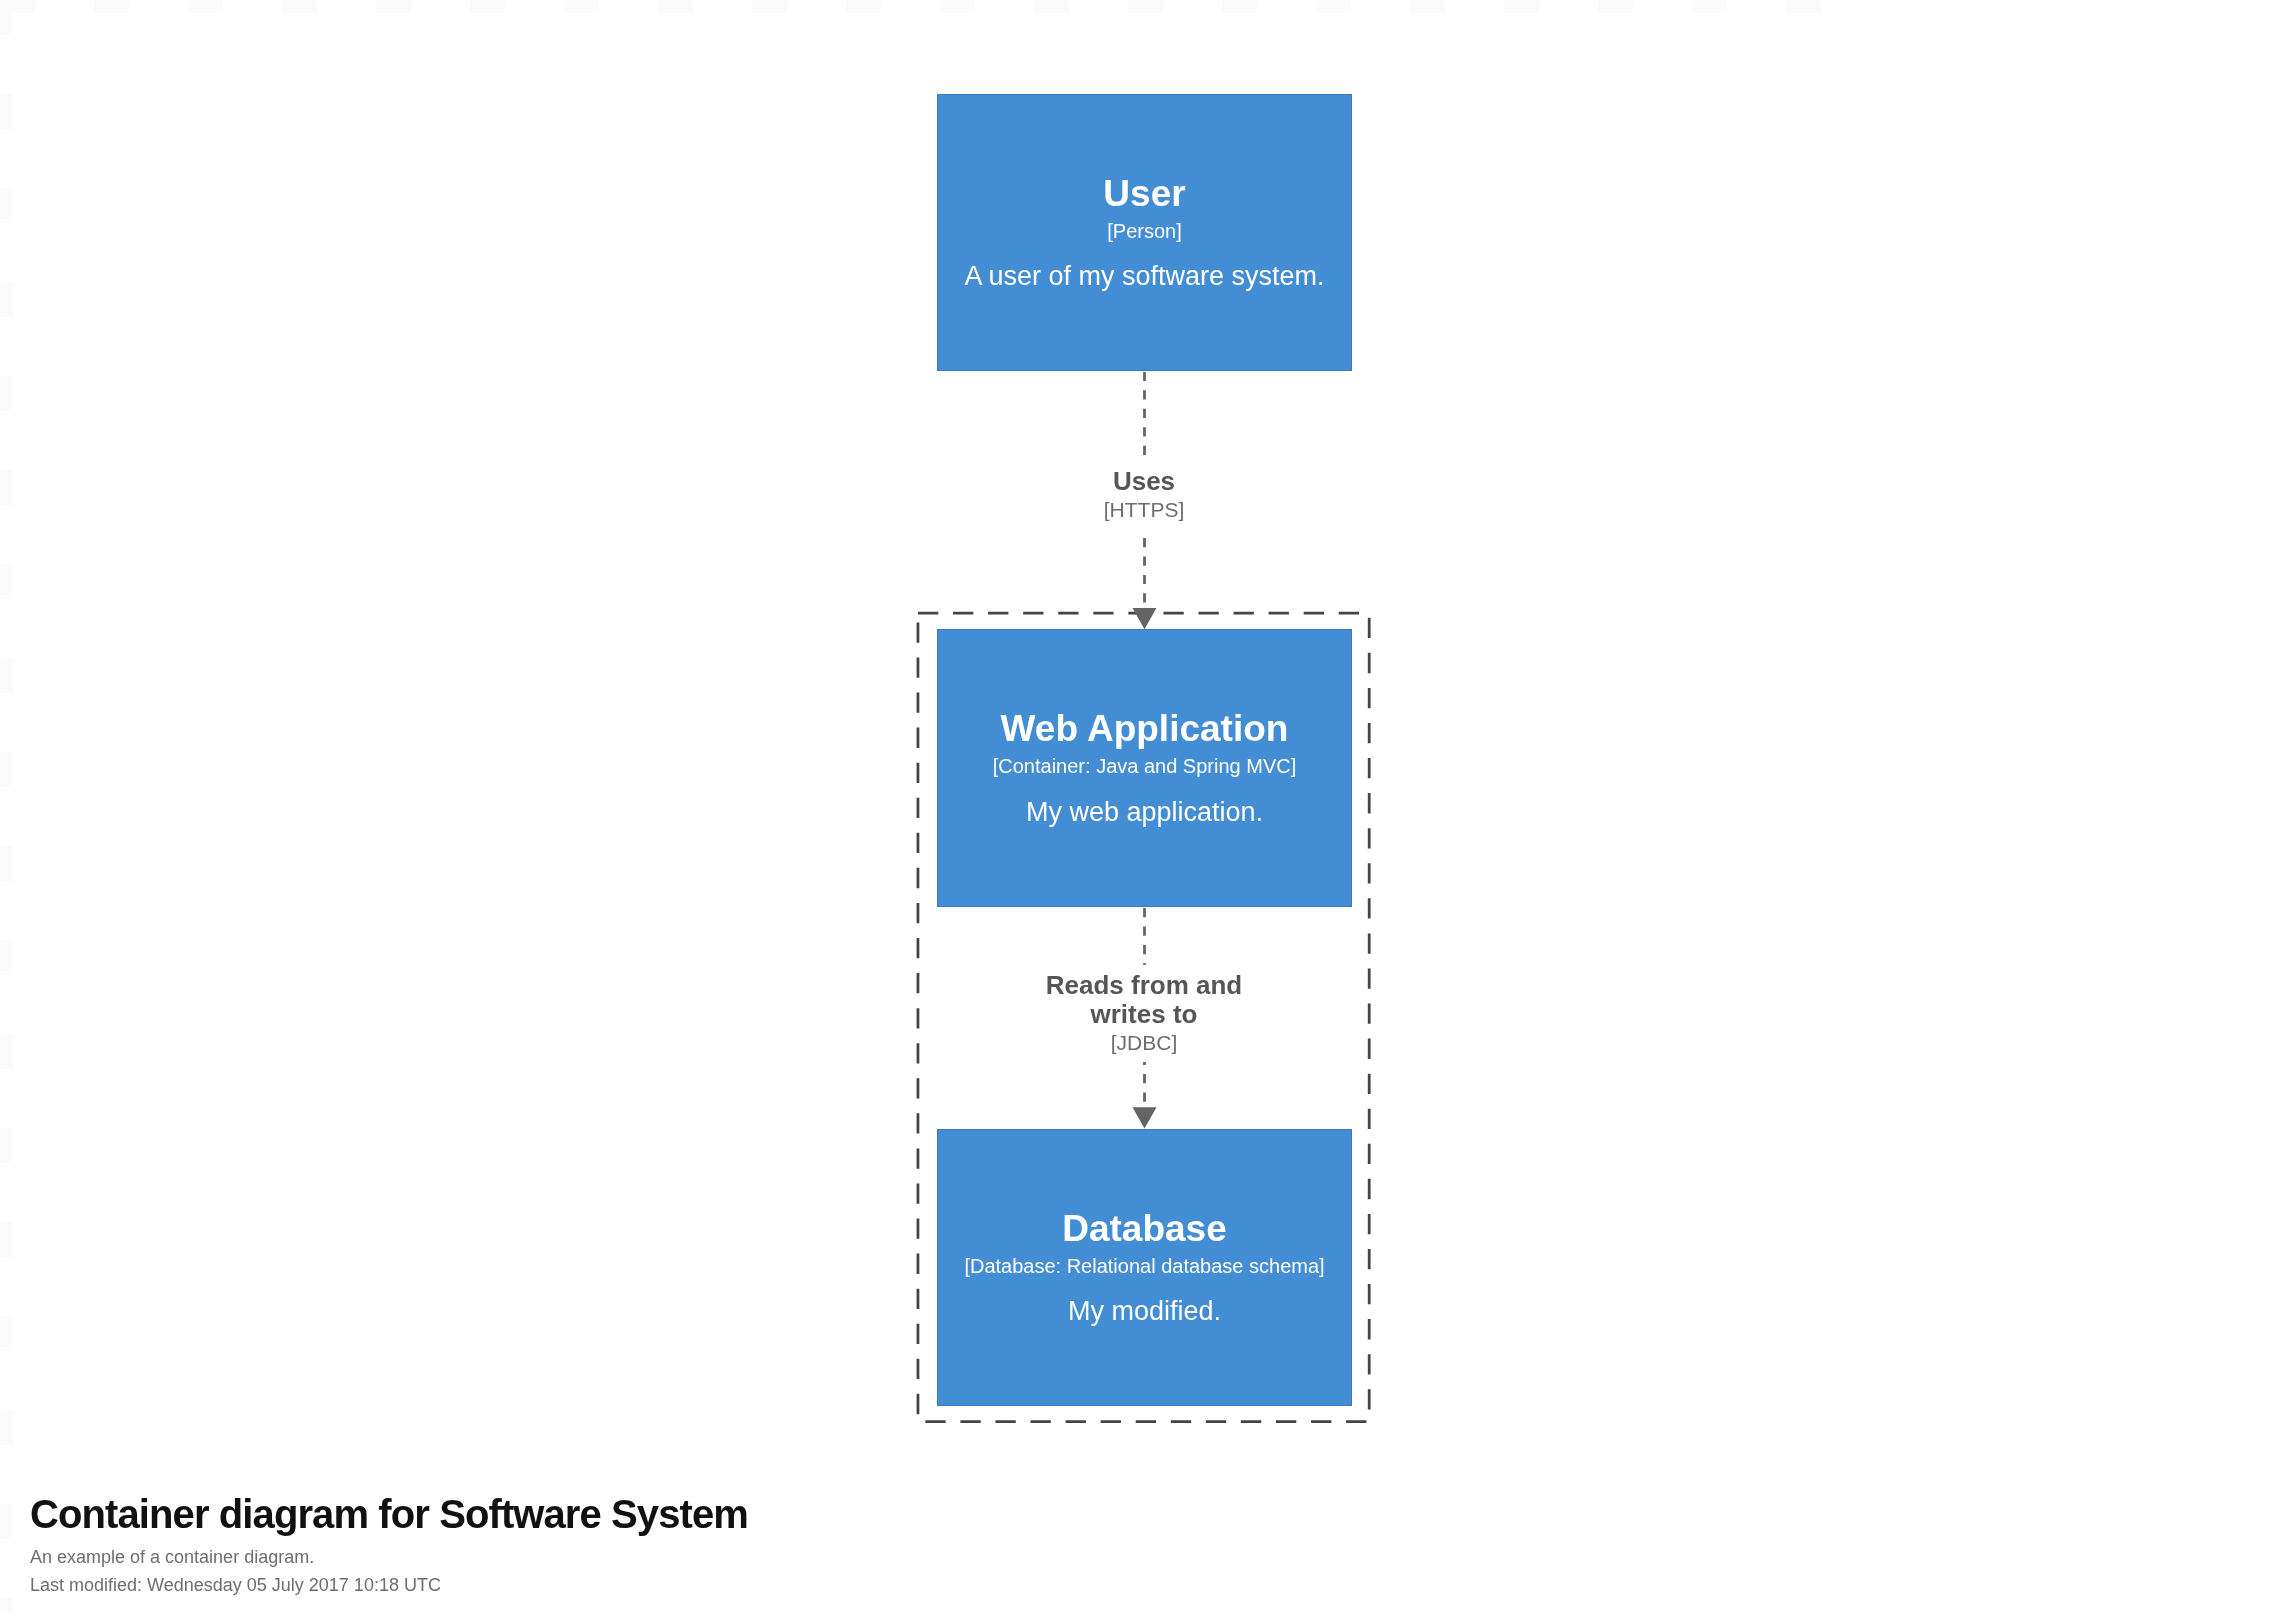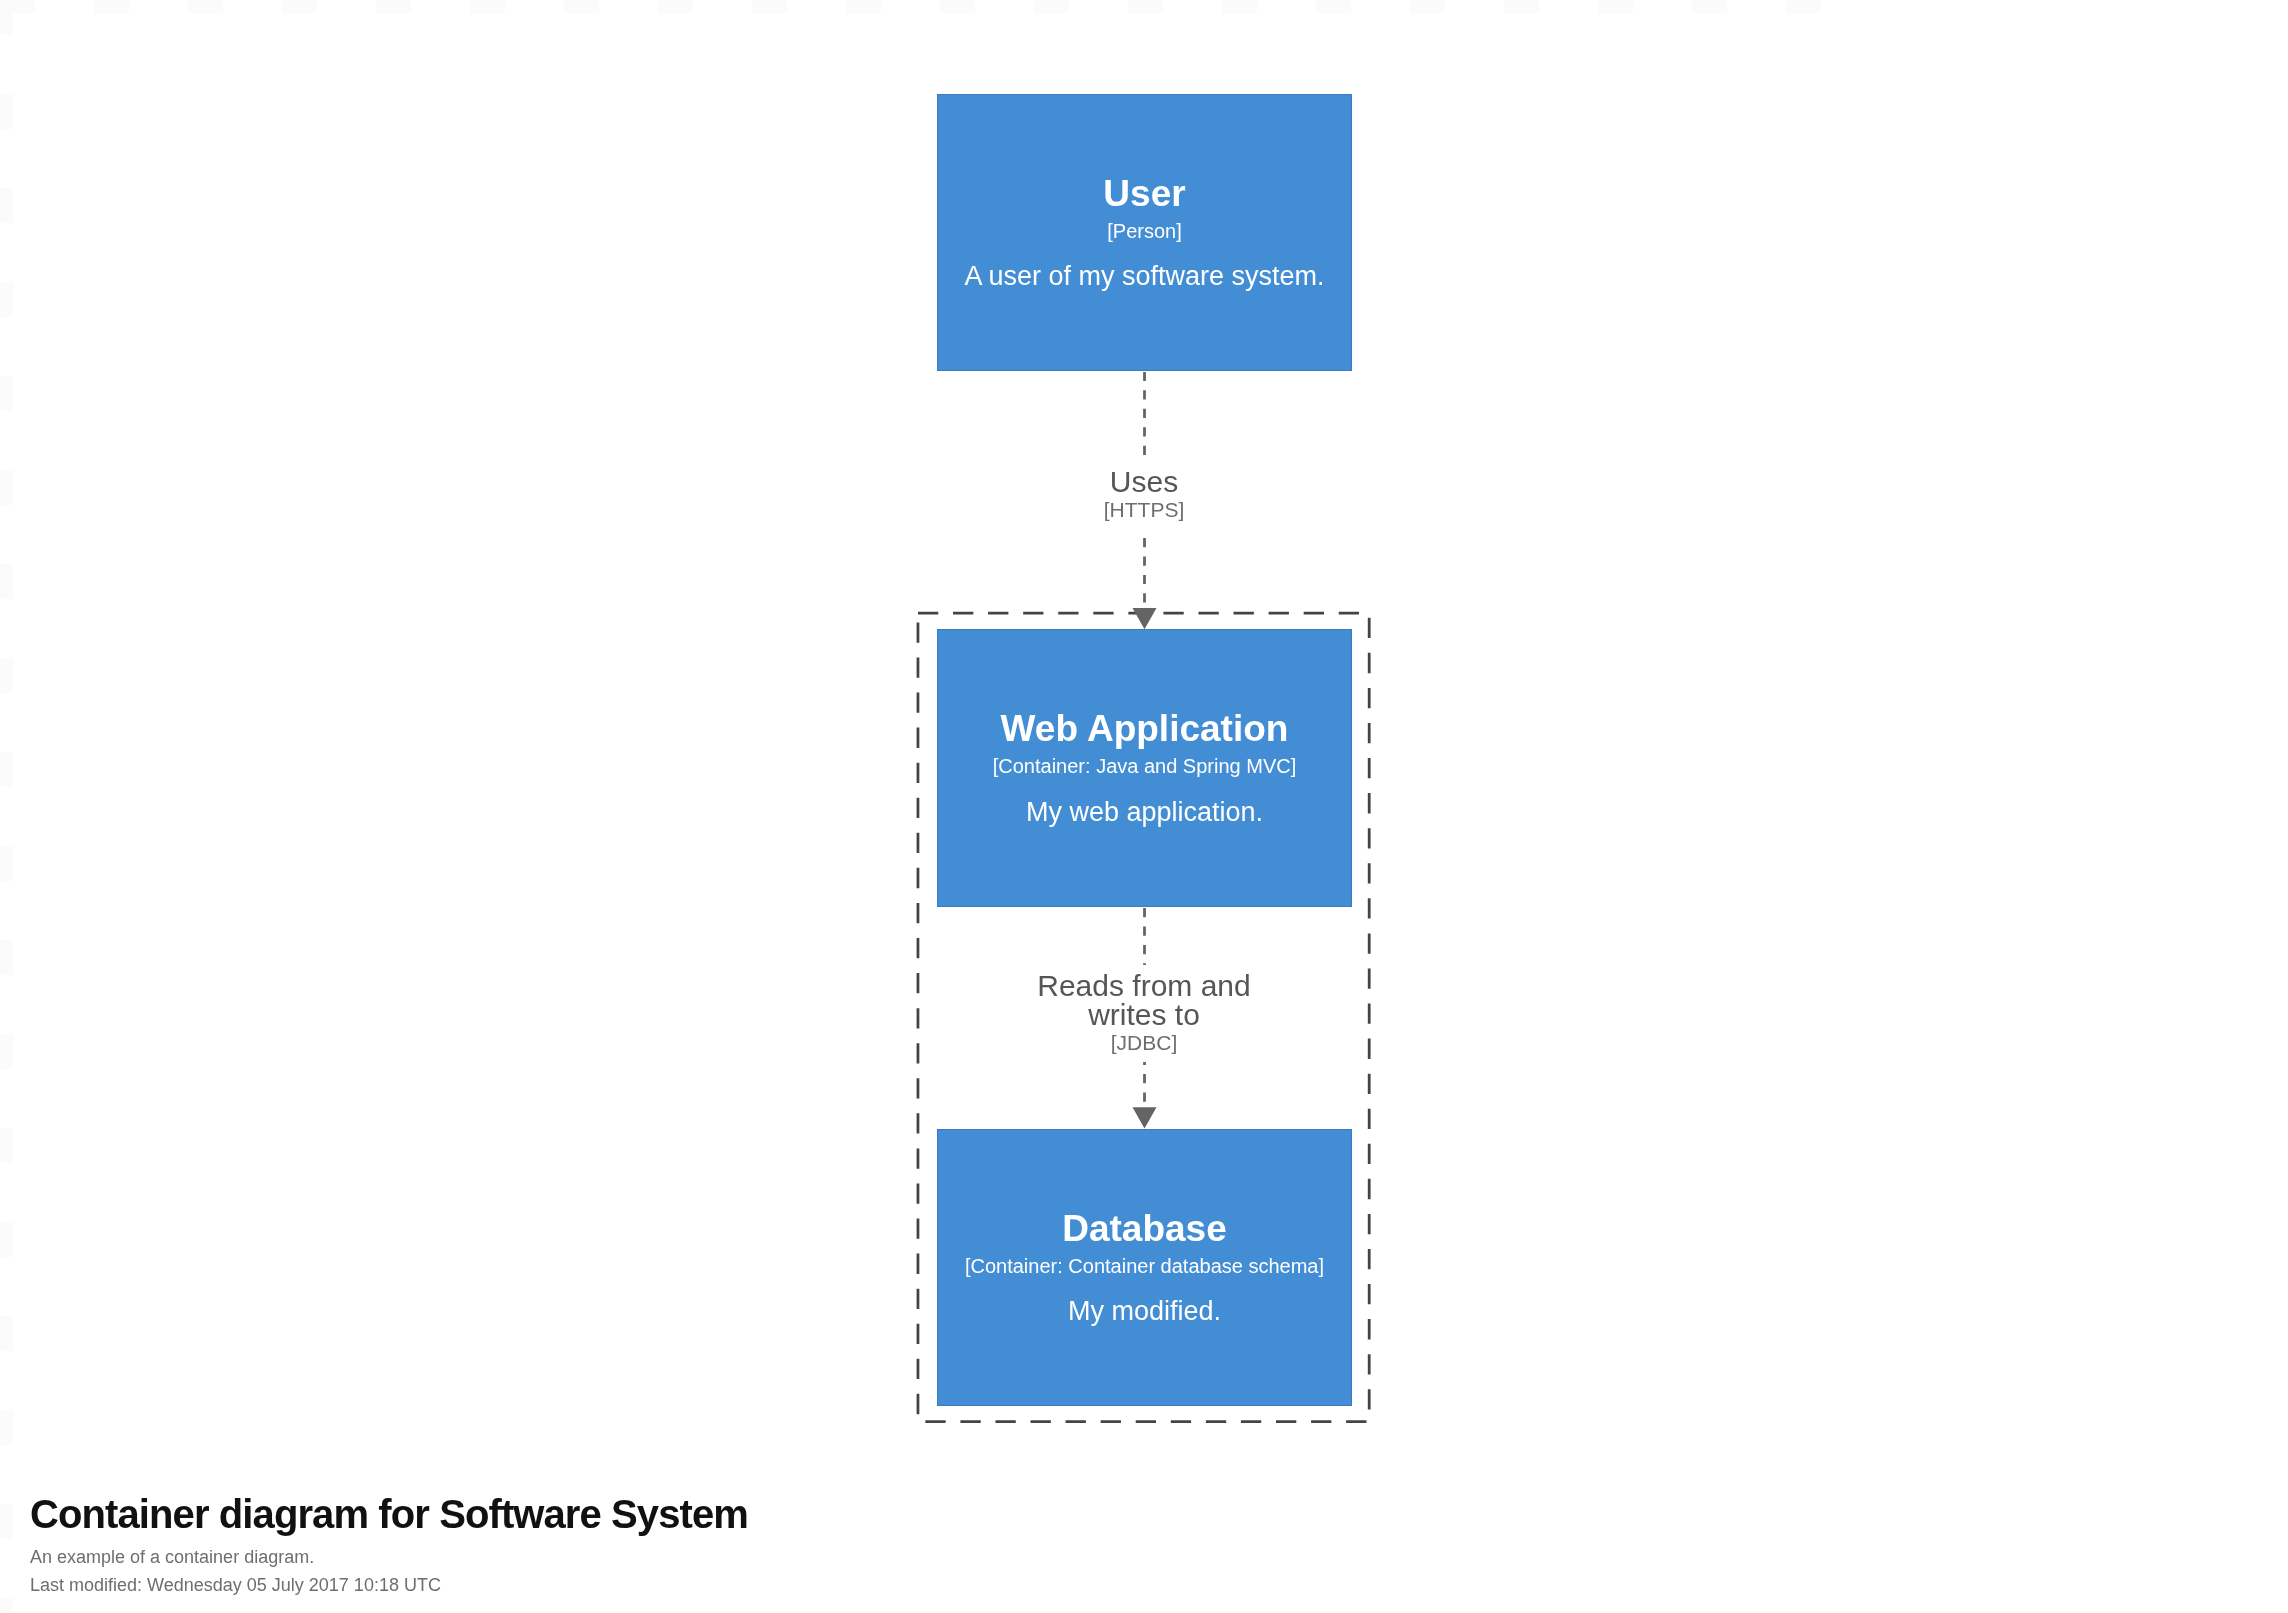--- a/index.html
+++ b/index.html
@@ -68,22 +68,22 @@
   .rel-label {
     position: absolute;
     transform: translateX(-50%);
     text-align: center;
     background: #ffffff;
     padding: 5.5px 9.2px;
   }
   .rel-label-uses { left: 1144px; top: 461px; min-width: 138px; }
   .rel-label-jdbc { left: 1144px; top: 965px; width: 240px; }
   .rel-name {
-    font-size: 30px;
-    font-weight: 400;
+    font-size: 26px;
+    font-weight: 700;
     line-height: 29px;
     color: var(--rel-label, #565656);
   }
   .rel-tech {
     font-size: 21px;
     line-height: 26px;
     margin-top: 1.8px;
     color: var(--rel-tech, #6e6e6e);
   }
   .footer {
@@ -133,21 +133,21 @@
   </div>
 
   <div class="element el-webapp">
     <div class="el-name">Web Application</div>
     <div class="el-meta">[Container: Java and Spring MVC]</div>
     <div class="el-desc">My web application.</div>
   </div>
 
   <div class="element el-db">
     <div class="el-name">Database</div>
-    <div class="el-meta">[Container: Container database schema]</div>
+    <div class="el-meta">[Database: Relational database schema]</div>
     <div class="el-desc">My modified.</div>
   </div>
 
   <div class="rel-label rel-label-uses">
     <div class="rel-name">Uses</div>
     <div class="rel-tech">[HTTPS]</div>
   </div>
 
   <div class="rel-label rel-label-jdbc">
     <div class="rel-name">Reads from and writes to</div>

